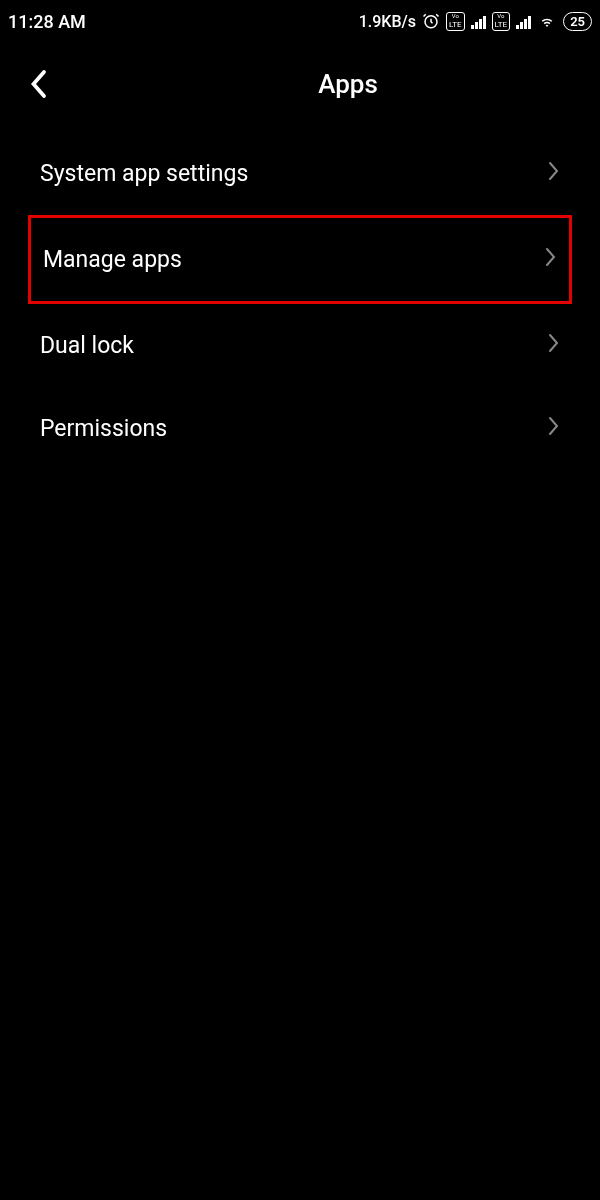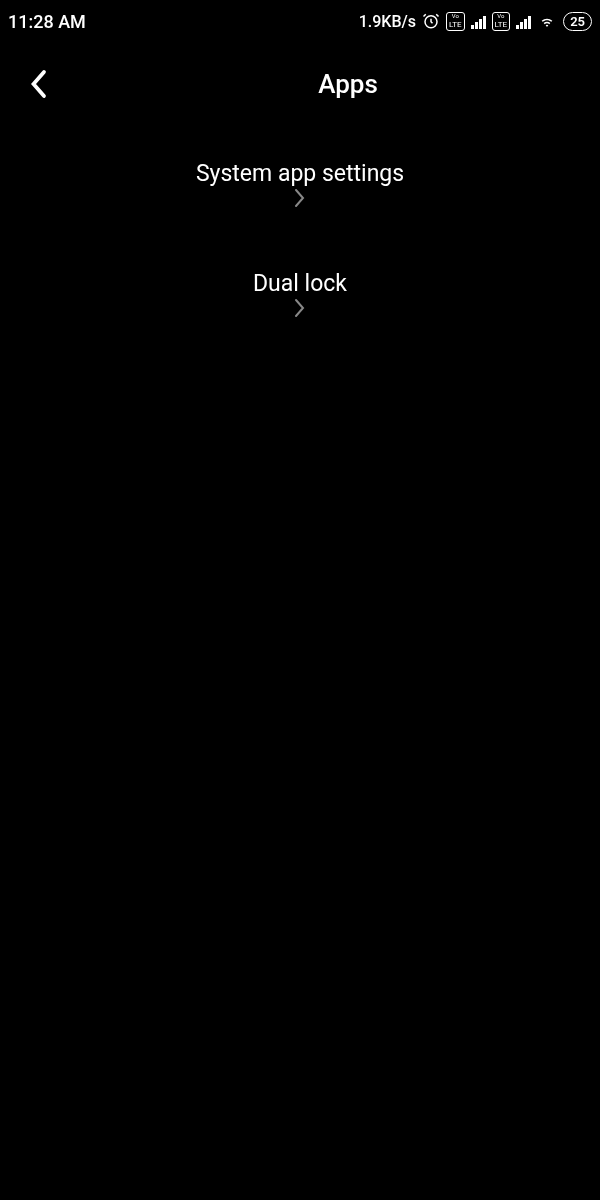--- a/index.html
+++ b/index.html
@@ -104,21 +104,20 @@
     .list {
       padding: 0;
     }
     .list-item {
       display: flex;
       align-items: center;
       justify-content: space-between;
       padding: 28px 40px;
       font-size: 23px;
       font-weight: 400;
-      flex-direction: column;
     }
     .list-item.highlighted {
       border: 3px solid #e30000;
       margin: 0 28px;
       padding: 28px 12px 28px 12px;
     }
     .list-item.highlighted .chevron {
       margin-right: 0;
     }
     .chevron {
@@ -183,21 +182,37 @@
 
 <div class="list">
   <div class="list-item">
     <span>System app settings</span>
     <span class="chevron">
       <svg width="12" height="20" viewBox="0 0 12 20" fill="none" stroke="#888" stroke-width="2" stroke-linecap="round">
         <path d="M2 2l7 8-7 8"></path>
       </svg>
     </span>
   </div>
+  <div class="list-item highlighted">
+    <span>Manage apps</span>
+    <span class="chevron">
+      <svg width="12" height="20" viewBox="0 0 12 20" fill="none" stroke="#888" stroke-width="2" stroke-linecap="round">
+        <path d="M2 2l7 8-7 8"></path>
+      </svg>
+    </span>
+  </div>
   <div class="list-item">
     <span>Dual lock</span>
     <span class="chevron">
       <svg width="12" height="20" viewBox="0 0 12 20" fill="none" stroke="#888" stroke-width="2" stroke-linecap="round">
         <path d="M2 2l7 8-7 8"></path>
       </svg>
     </span>
   </div>
+  <div class="list-item">
+    <span>Permissions</span>
+    <span class="chevron">
+      <svg width="12" height="20" viewBox="0 0 12 20" fill="none" stroke="#888" stroke-width="2" stroke-linecap="round">
+        <path d="M2 2l7 8-7 8"></path>
+      </svg>
+    </span>
+  </div>
 </div>
 
 </body></html>

